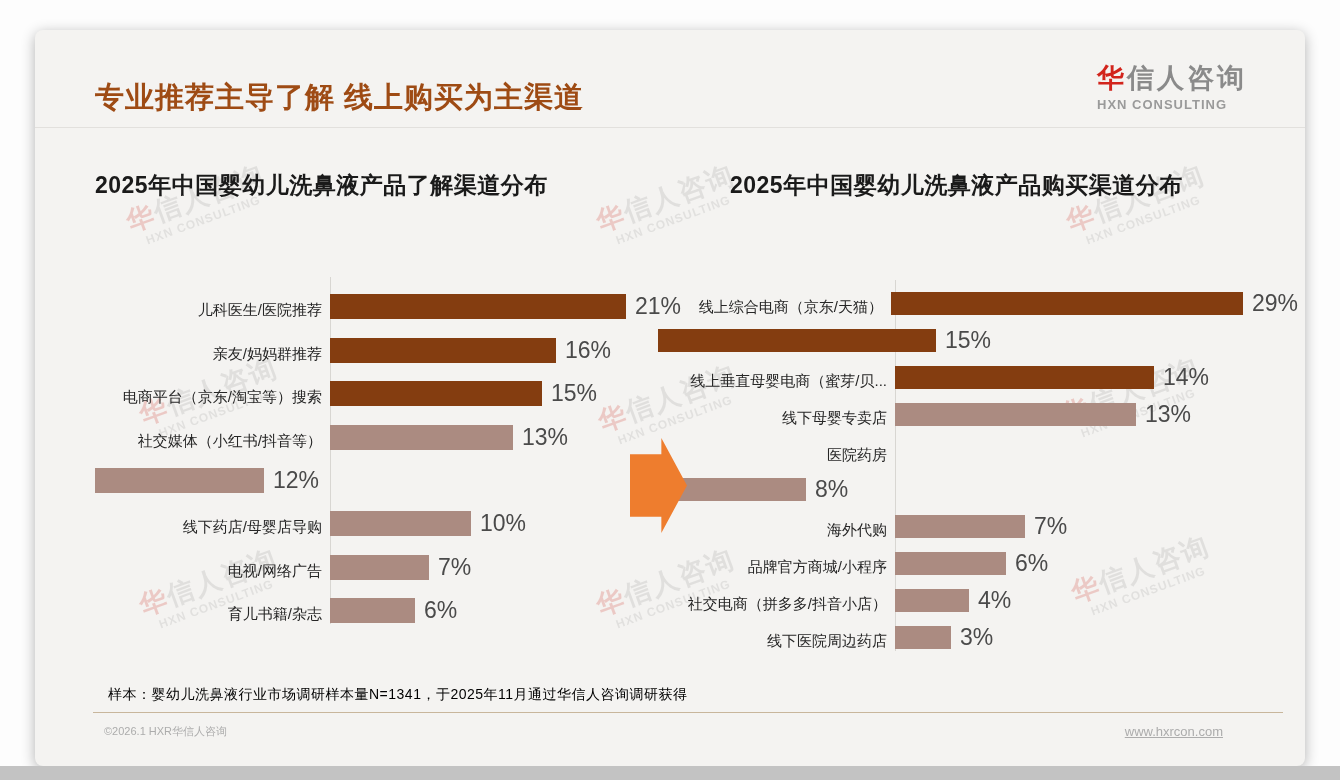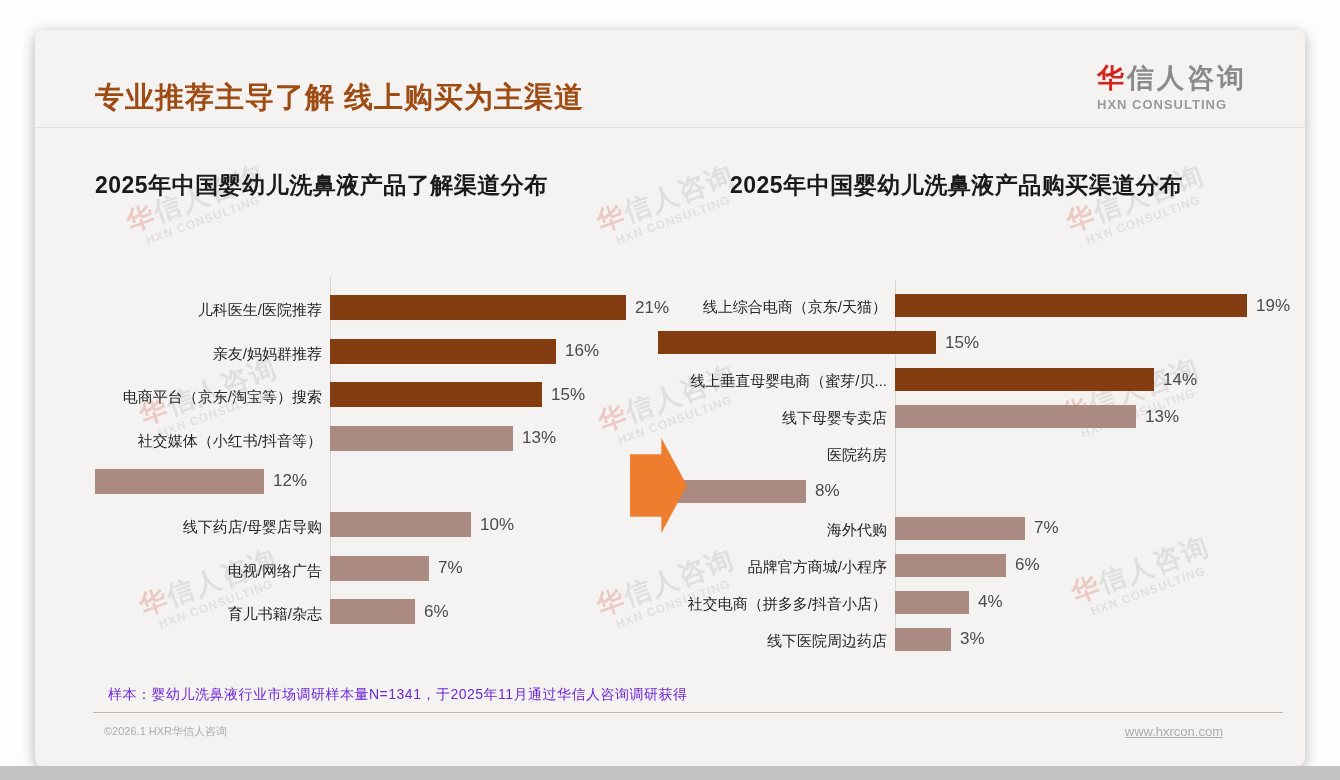--- a/index.html
+++ b/index.html
@@ -27,31 +27,31 @@
   .chart .row { display:flex; align-items:flex-end; }
   .chart-left  .row { height:43.4px; }
   .chart-right .row { height:37.1px; }
   .rowlabel { font-size:15px; color:#262626; text-align:right; padding-right:8px; white-space:nowrap; }
   .chart-left  .rowlabel { width:235px; }
   .chart-right .rowlabel { width:237px; }
   .barwrap { display:flex; align-items:center; flex:1; }
   .bar { flex:none; }
   .chart-left  .bar { height:25px; }
   .chart-right .bar { height:23px; }
-  .val { font-size:17px; color:#4a4a4a; margin-left:9px; white-space:nowrap; }
+  .val { font-size:23px; color:#4a4a4a; margin-left:9px; white-space:nowrap; }
   .axis-line { position:absolute; width:1px; background:#d8d6d2; top:0; }
   .chart-left  { left:60px;  top:247px; width:600px; }
   .chart-right { left:623px; top:250px; width:640px; }
   .chart-left  .axis-line { left:235px; height:347px; }
   .chart-right .axis-line { left:237px; height:371px; }
 
   .flow-arrow { position:absolute; left:595px; top:408px; width:57px; height:95px; z-index:3;
                 clip-path:polygon(0% 17%, 55% 17%, 55% 0%, 100% 50%, 55% 100%, 55% 83%, 0% 83%); }
 
-  .footnote { position:absolute; left:73px; top:656px; font-size:14px; color:#6d28d9; z-index:3; letter-spacing:0.5px; }
+  .footnote { position:absolute; left:73px; top:656px; font-size:14px; color:#000000; z-index:3; letter-spacing:0.5px; }
   .footer-line { position:absolute; left:58px; top:682px; width:1190px; height:1px; background:#c8b69c; z-index:2; }
   .footer-left  { position:absolute; left:69px;  top:694px; font-size:11px; color:#acacac; z-index:3; }
   .footer-right { position:absolute; right:82px; top:694px; font-size:13px; color:#acacac; z-index:3;text-decoration:underline; }
 
   .watermark { position:absolute; z-index:1; transform:rotate(-20deg); opacity:0.22; text-align:center;
                pointer-events:none; white-space:nowrap; }
   .wm-cn { font-size:27px; font-weight:bold; color:#9b9b9b; letter-spacing:2px; }
   .wm-cn .red { color:#d0392e; }
   .wm-en { font-size:12px; font-weight:bold; color:#a0a0a0; letter-spacing:1px; margin-top:-2px; }
 </style>
@@ -132,21 +132,21 @@
       </div>
   </div>
 
   <div class="chart chart-right">
     <div class="axis-line"></div>
     <div class="rows">
         <div class="row">
           <div class="rowlabel">线上综合电商（京东/天猫）</div>
           <div class="barwrap">
             <div class="bar" style="width: 352px; background: rgb(132, 61, 16);"></div>
-            <span class="val">19%</span>
+            <span class="val">29%</span>
           </div>
         </div>
         <div class="row">
           <div class="barwrap">
             <div class="bar" style="width: 278px; background: rgb(132, 61, 16);"></div>
             <span class="val">15%</span>
           </div>
         </div>
         <div class="row">
           <div class="rowlabel">线上垂直母婴电商（蜜芽/贝...</div>

